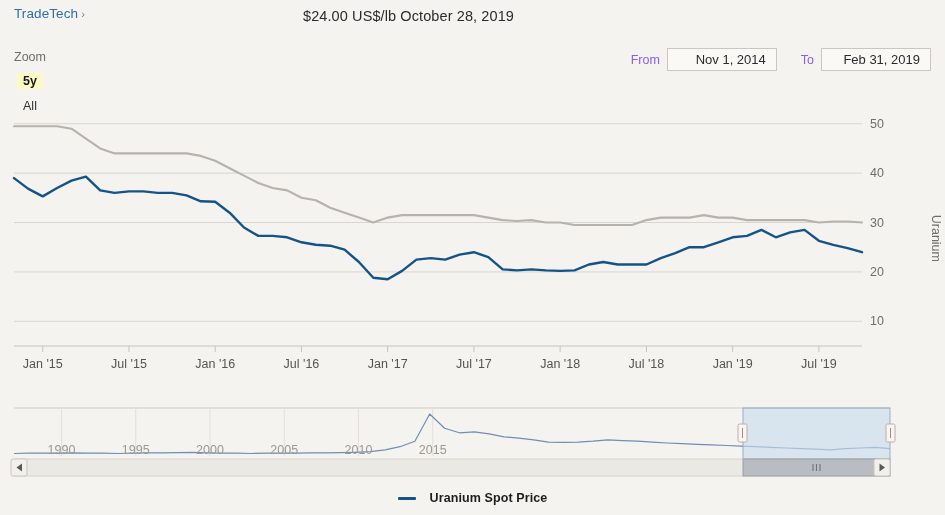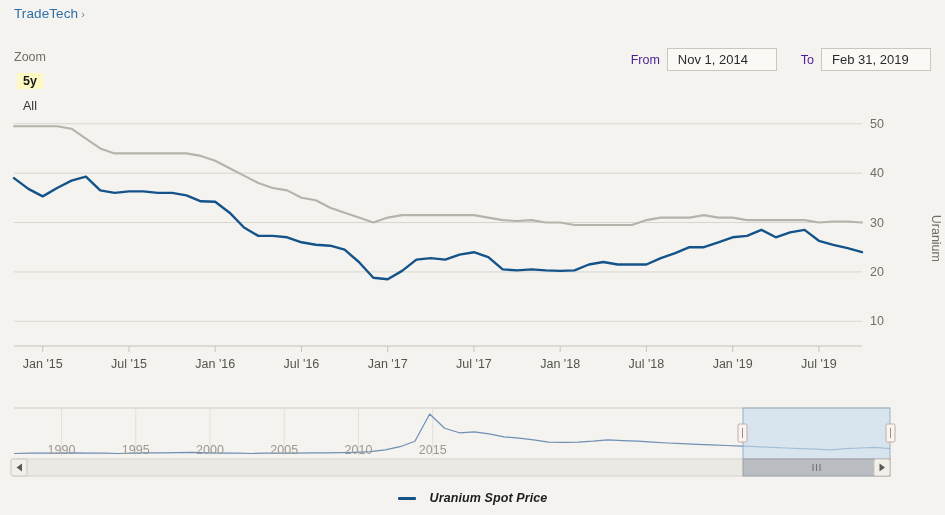--- a/index.html
+++ b/index.html
@@ -85,31 +85,31 @@
   .rangebox {
     position: absolute;
     top: 48px;
     right: 14px;
     display: flex;
     align-items: center;
     gap: 7px;
   }
   .range-lbl {
     font-size: 12.5px;
-    color: #4c1d95;
+    color: #8b5cf6;
     padding-left: 17px;
   }
   .range-inp {
     border: 1px solid #c9c7bf;
     background: #faf9f6;
     font-size: 13px;
     color: #2b2b2b;
     padding: 3px 10px;
     font-family: inherit;
-    text-align: left;
+    text-align: right;
     min-width: 88px;
     cursor: text;
   }
 
   
   .plotwrap {
     position: absolute;
     top: 84px; left: 0;
     width: 945px;
     height: 300px;
@@ -143,21 +143,20 @@
     display: flex;
     justify-content: center;
     align-items: center;
     gap: 26px;
   }
   .lg-item {
     display: flex;
     align-items: center;
     gap: 14px;
     cursor: pointer;
-    font-style: italic;
   }
   .lg-swatch {
     width: 18px;
     height: 3px;
     border-radius: 1px;
   }
   .lg-text {
     font-size: 12.5px;
     font-weight: bold;
     color: #1d1d1b;
@@ -171,20 +170,21 @@
 
   <div class="hdr">
 
     <div class="src src-a">
       <div>
         <span class="src-link">TradeTech</span><span class="src-chev">›</span>
       </div>
     </div>
 
     <div class="src src-b">
+      <div class="src-val">$24.00 US$/lb October 28, 2019</div>
     </div>
 
   </div>
 
   <div class="zoomrow">
     <span class="zoom-lbl">Zoom</span>
     <span class="zoom-btn on">5y</span>
     <span class="zoom-btn">All</span>
   </div>
 

